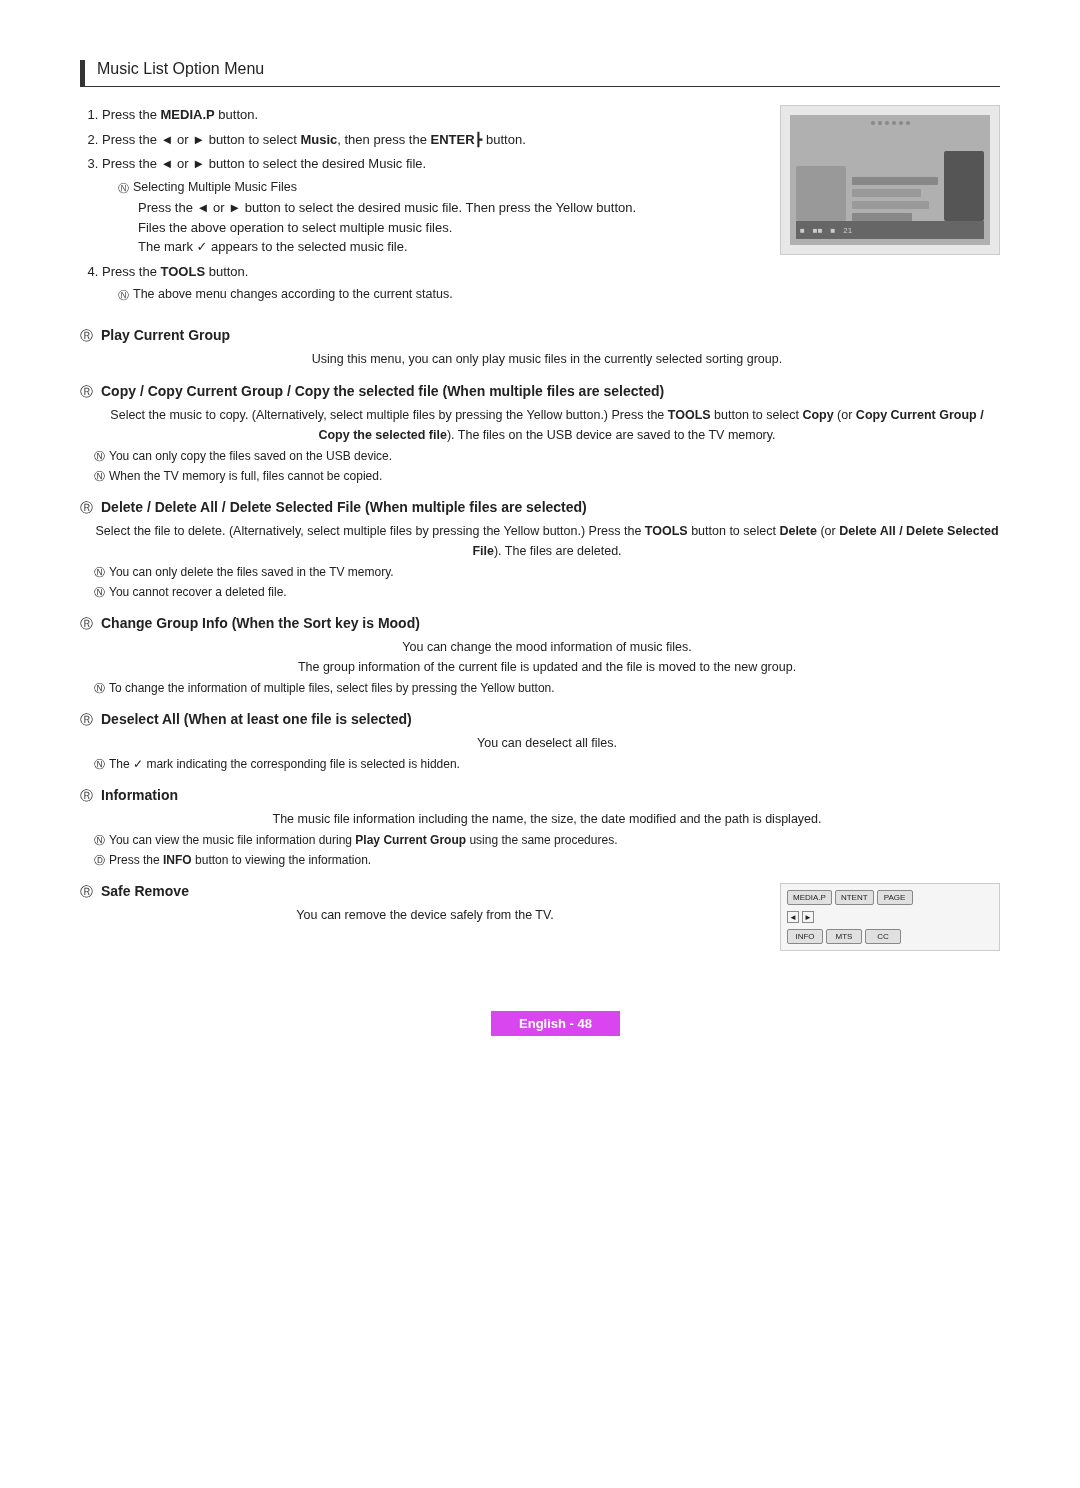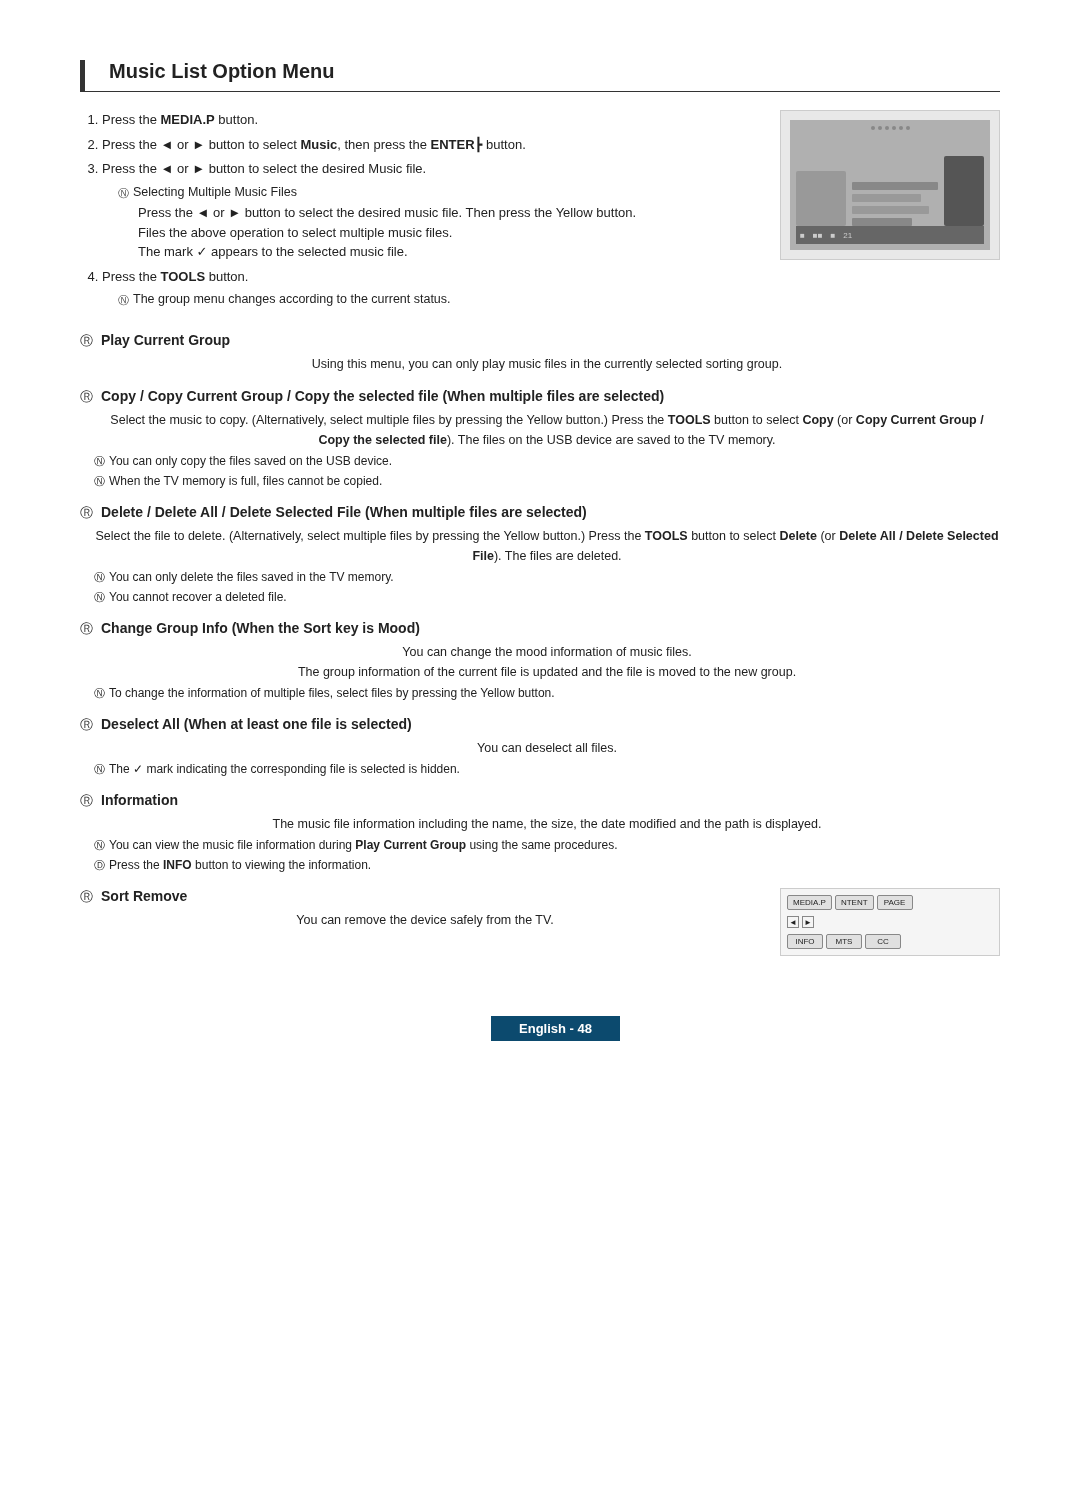--- a/index.html
+++ b/index.html
@@ -6,24 +6,24 @@
     body {
       font-family: Arial, sans-serif;
       font-size: 13px;
       color: #222;
       background: #fff;
       width: 1080px;
       min-height: 1488px;
       padding: 60px 80px 60px 80px;
     }
     .page-title {
-      font-size: 20px;
-      font-weight: bold;
+      font-size: 16px;
+      font-weight: normal;
       border-left: 5px solid #333;
-      padding-left: 24px;
+      padding-left: 12px;
       margin-bottom: 18px;
       border-bottom: 1.5px solid #333;
       padding-bottom: 8px;
     }
     .top-section {
       display: flex;
       gap: 40px;
       margin-bottom: 18px;
     }
     .instructions {
@@ -176,21 +176,21 @@
       border: 1px solid #888;
       background: #e0e0e0;
       font-size: 8px;
       padding: 2px 5px;
       text-align: center;
       min-width: 36px;
       border-radius: 2px;
     }
     .footer-badge {
       display: inline-block;
-      background: #0c4a6e;
+      background: #d946ef;
       color: #fff;
       padding: 5px 28px;
       font-size: 13px;
       font-weight: bold;
       margin-left: 31px;
     }
     b { font-weight: bold; }
   </style>
 </head>
 <body>
@@ -224,21 +224,21 @@
             <div class="sub-note">
               The mark ✓ appears to the selected music file.
             </div>
           </div>
         </li>
         <li>
           Press the <b>TOOLS</b> button.
           <div class="note-block">
             <div class="note-line">
               <span class="note-icon">Ⓝ</span>
-              <span>The group menu changes according to the current status.</span>
+              <span>The above menu changes according to the current status.</span>
             </div>
           </div>
         </li>
       </ol>
     </div>
 
     <div class="tv-image-box">
       <div class="tv-screen">
         <div class="tv-top-dots">
           <div class="tv-dot"></div>
@@ -358,21 +358,21 @@
         <span class="circle-icon">Ⓓ</span>
         <span>Press the <b>INFO</b> button to viewing the information.</span>
       </div>
     </div>
   </div>
 
   <div class="bottom-section">
     <div class="bottom-left">
       <div class="section-heading">
         <span class="r-marker">Ⓡ</span>
-        <b>Sort Remove</b>
+        <b>Safe Remove</b>
       </div>
       <div class="section-body">
         You can remove the device safely from the TV.
       </div>
     </div>
 
     <div class="remote-image">
       <div class="remote-row">
         <div class="remote-btn">MEDIA.P</div>
         <div class="remote-btn">NTENT</div>

